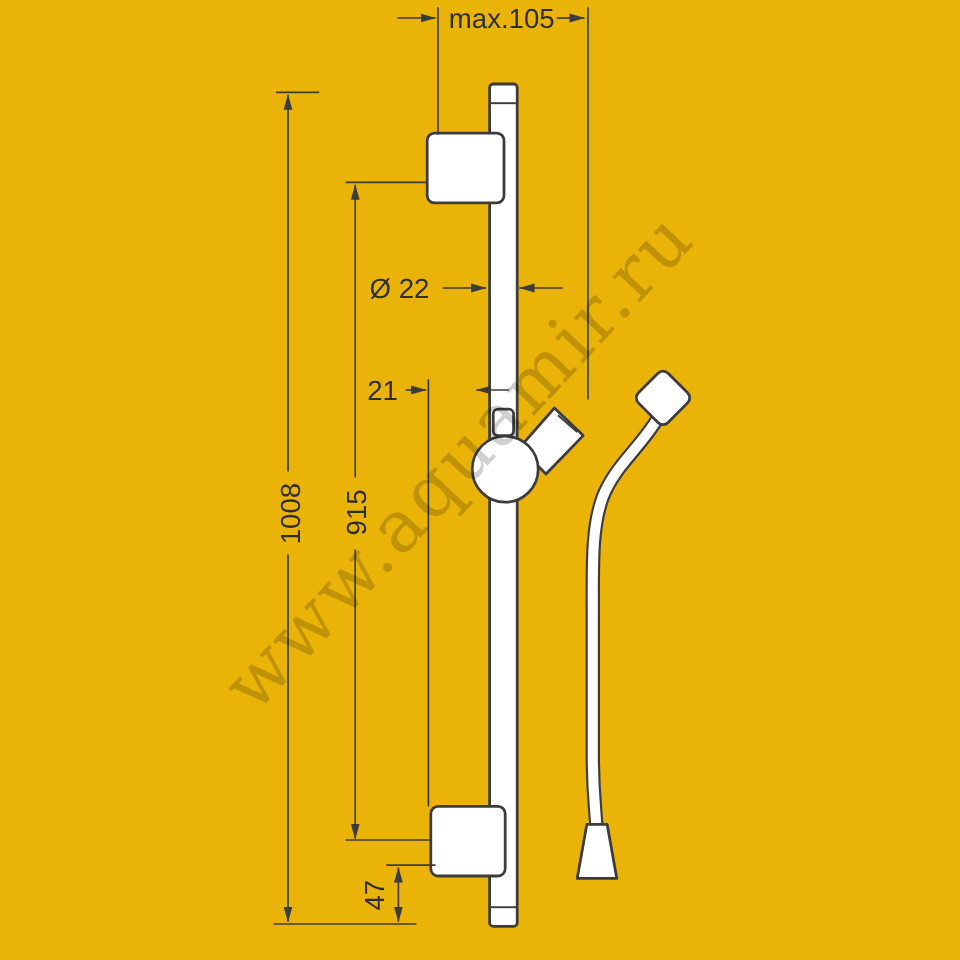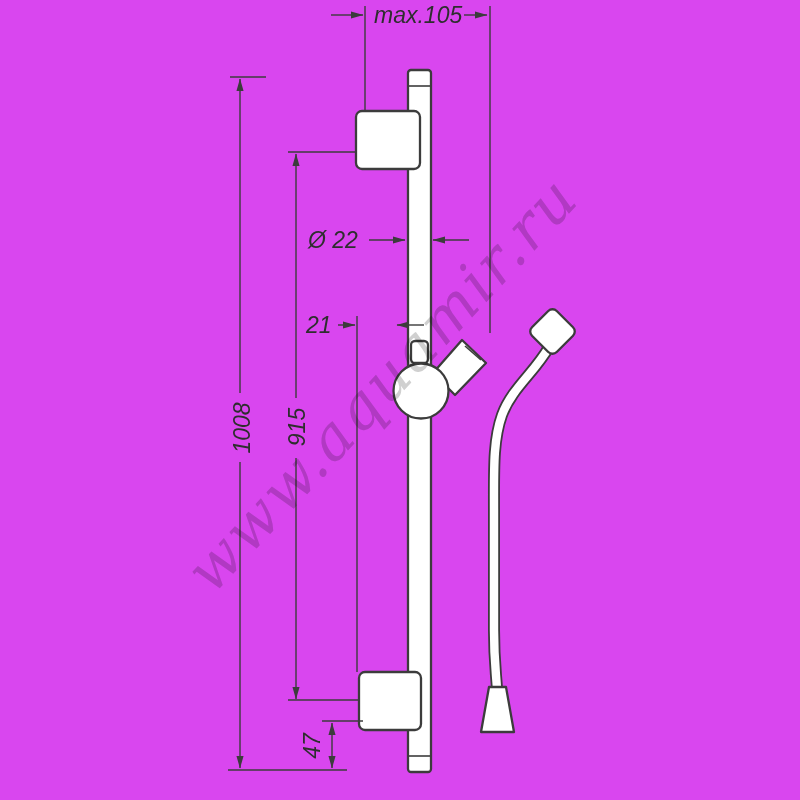--- a/index.html
+++ b/index.html
@@ -1,17 +1,17 @@
 <!DOCTYPE html>
 <html><head>
 <meta charset="utf-8">
 <style>
   html,body{margin:0;padding:0;background:#ffffff;}
   body{width:800px;height:800px;overflow:hidden;}
-  .stage{width:800px;height:800px;position:relative;background:#d946ef;font-style:italic;}
+  .stage{width:800px;height:800px;position:relative;background:#eab308;}
   svg{display:block;}
   .obj{fill:#ffffff;stroke:#3c3c3c;stroke-width:2.3;stroke-linejoin:round;}
   .thin{fill:none;stroke:#3c3c3c;stroke-width:1.6;}
   .dim{fill:none;stroke:#3c3c3c;stroke-width:1.4;}
   .hose-outer{fill:none;stroke:#3c3c3c;stroke-width:12;stroke-linecap:butt;}
   .hose-inner{fill:none;stroke:#ffffff;stroke-width:8.4;stroke-linecap:butt;}
   .dimtext{font-family:"Liberation Sans",sans-serif;font-size:23px;fill:#2e2e2e;}
   .wm{font-family:"DejaVu Serif",serif;font-size:60px;letter-spacing:3px;fill:#d0d0d0;mix-blend-mode:multiply;}
 </style>
 </head>

